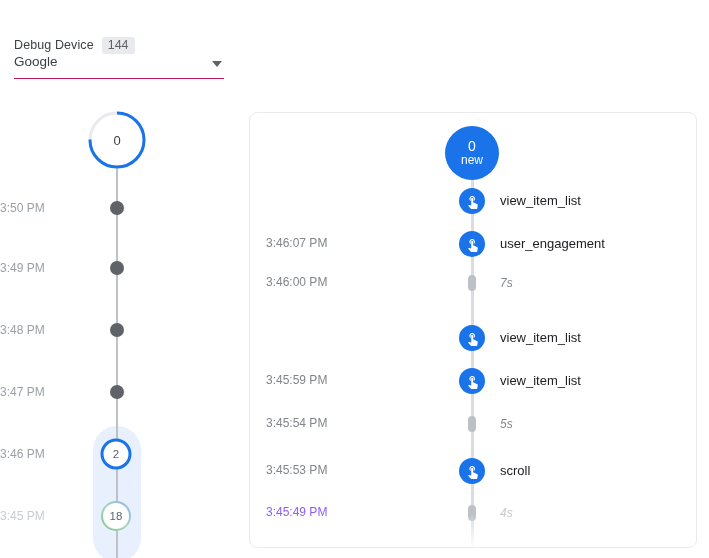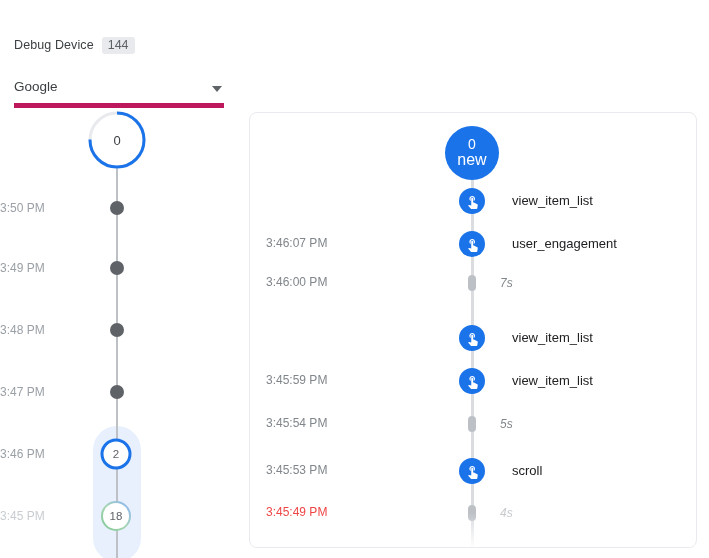--- a/index.html
+++ b/index.html
@@ -38,24 +38,24 @@
   .device-count-badge {
     font-size: 12.5px;
     color: #5f6368;
     background: #e8eaed;
     border-radius: 3px;
     padding: 1px 6px 2px 6px;
     line-height: 14px;
     text-align: right;
   }
   .device-select {
-    margin-top: 25px;
+    margin-top: 0;
     position: relative;
     height: 24px;
-    border-bottom: 5px solid #be185d;
+    border-bottom: 1px solid #be185d;
     width: 210px;
   }
   .device-select-value {
     font-size: 13.5px;
     color: #3c4043;
     position: absolute;
     left: 0;
     top: 0;
   }
   .caret-icon {
@@ -192,56 +192,55 @@
     align-items: center;
     justify-content: center;
     line-height: 1.05;
   }
   .es-badge-count {
     font-size: 14px;
     color: #ffffff;
     font-weight: 500;
   }
   .es-badge-new {
-    font-size: 16px;
+    font-size: 12px;
     color: #ffffff;
   }
 
   .es-row { position: absolute; left: 0; width: 446px; height: 0; }
   .es-time {
     position: absolute;
     left: 16px;
     top: -8px;
     width: 96px;
     font-size: 12px;
     color: #80868b;
     white-space: nowrap;
   }
-  .es-time.faded { color: #ef4444; }
+  .es-time.faded { color: #8b5cf6; }
 
   .es-event-icon {
     position: absolute;
     left: 209px;
     top: -13px;
     width: 26px;
     height: 26px;
     border-radius: 50%;
     background: #1a73e8;
     display: flex;
     align-items: center;
     justify-content: center;
   }
   .es-event-label {
     position: absolute;
     left: 250px;
     top: -8px;
     font-size: 13px;
     color: #202124;
     white-space: nowrap;
-    margin-left: 12px;
   }
 
   .es-gap-pill {
     position: absolute;
     left: 218px;
     top: -8px;
     width: 8px;
     height: 16px;
     border-radius: 4px;
     background: #bdc1c6;

